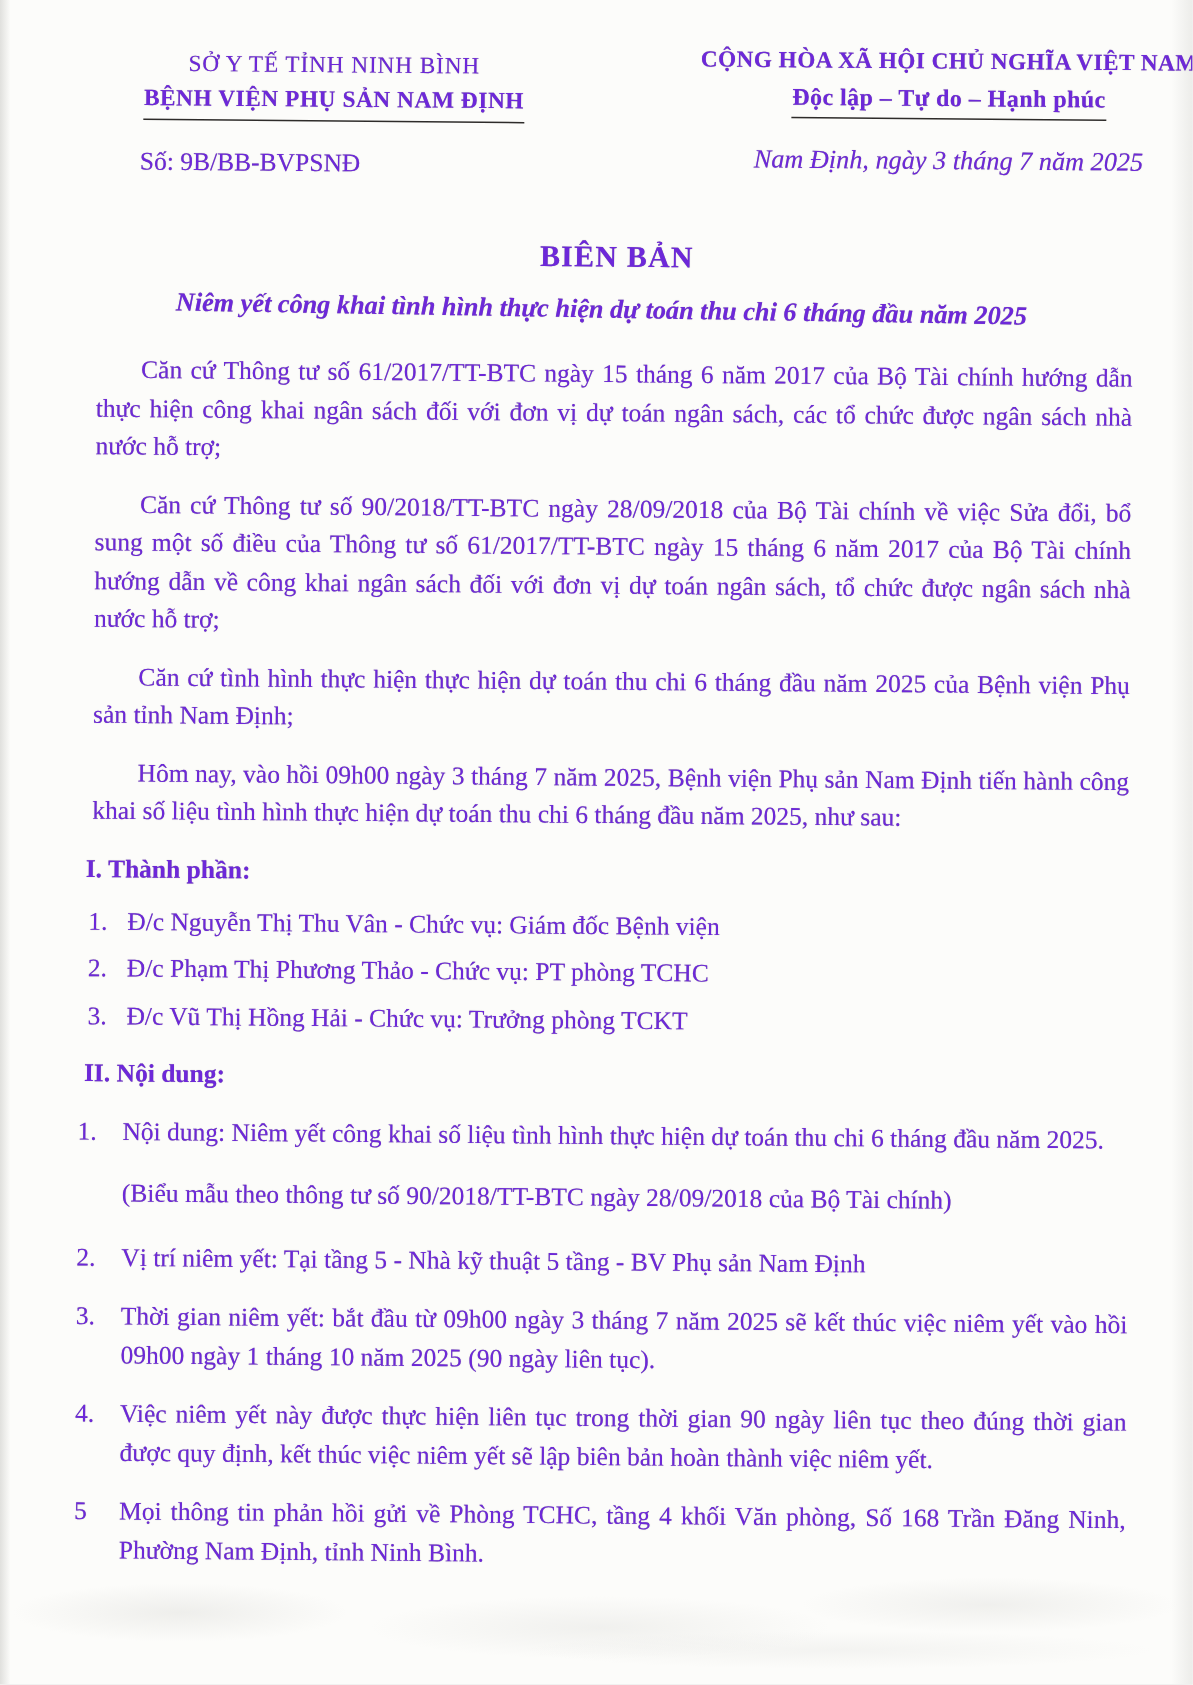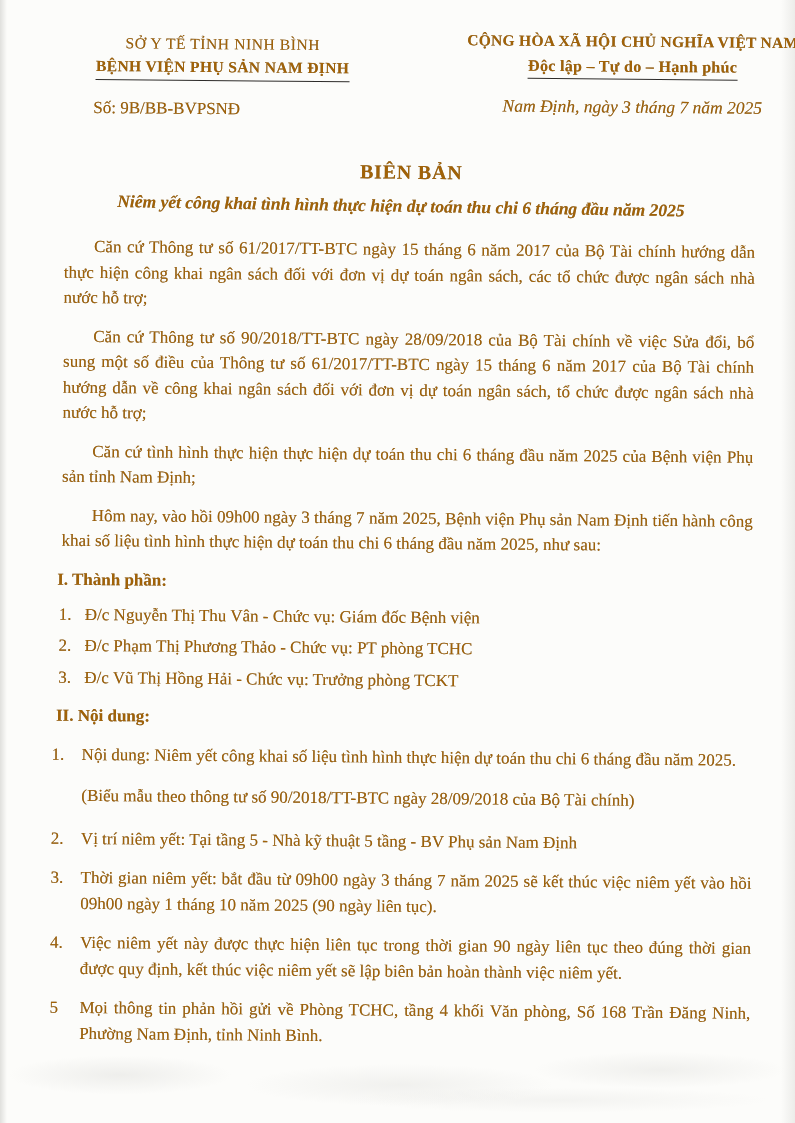--- a/index.html
+++ b/index.html
@@ -8,21 +8,21 @@
     background: #e9e9e7;
   }
   .page {
     position: relative;
     width: 795px;
     height: 1123px;
     margin: 0 auto;
     background: #fcfcfa;
     overflow: hidden;
     font-family: "Liberation Serif", "DejaVu Serif", serif;
-    color: #a16207;
+    color: #6d28d9;
     text-shadow: 0 0 0.5px rgba(70, 68, 66, 0.55);
   }
   
   .scan-edge-left {
     position: absolute; left: 0; top: 0; width: 7px; height: 1123px;
     background: linear-gradient(to right, rgba(190,190,186,0.45), rgba(190,190,186,0));
     pointer-events: none;
   }
   .scan-bottom-noise {
     position: absolute; left: 0; top: 1030px; width: 795px; height: 93px;

